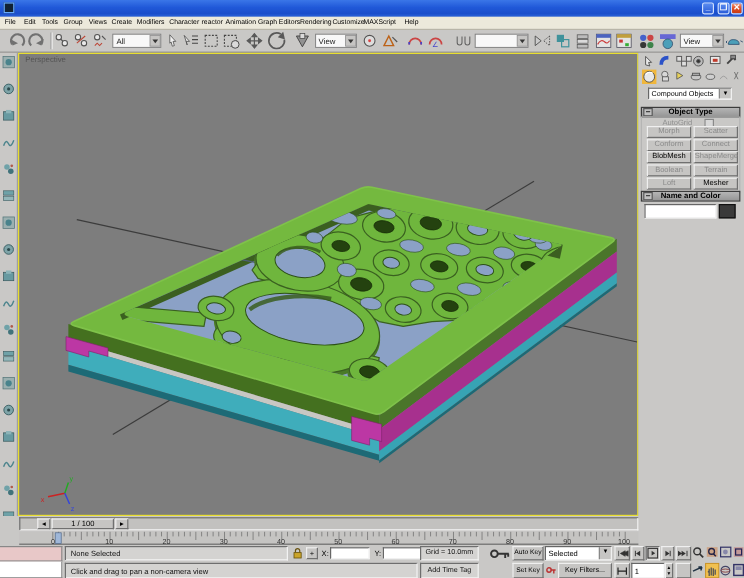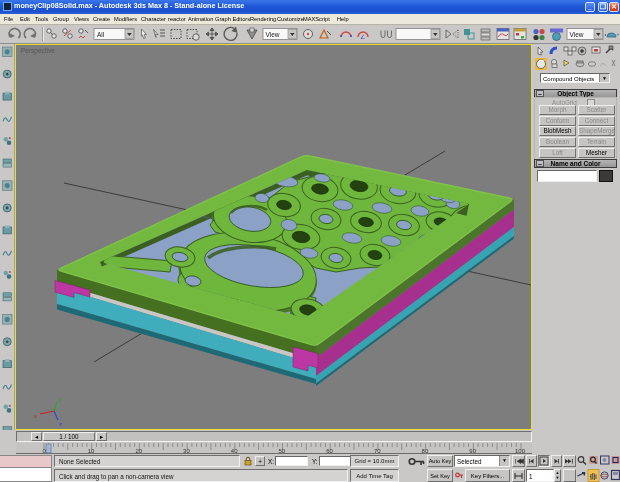--- a/index.html
+++ b/index.html
@@ -41,21 +41,20 @@
 .sunk{position:absolute;background:#d4d3d1;border-top:1px solid #6e6e6e;border-left:1px solid #6e6e6e;
   border-right:1px solid #f2f2f2;border-bottom:1px solid #f2f2f2;box-sizing:border-box;font-size:6.3px;color:#111;}
 .rbtn{position:absolute;background:#c6c5c3;border-top:1px solid #efefef;border-left:1px solid #efefef;
   border-right:1px solid #707070;border-bottom:1px solid #707070;box-sizing:border-box;
   font-size:6.3px;color:#000;text-align:center;}
 </style></head>
 <body>
 <div id="w">
   <div id="title" class="abs">
     <div class="ico"></div>
-    <div class="txt">moneyClip08Solid.max - Autodesk 3ds Max 8  - Stand-alone License</div>
     <div id="bmin" class="wbtn">_</div>
     <div id="bmax" class="wbtn">❐</div>
     <div id="bclose" class="wbtn">✕</div>
   </div>
   <div id="menu" class="abs">
     <span style="left:4px">File</span>
       <span style="left:20px">Edit</span>
       <span style="left:35px">Tools</span>
       <span style="left:53px">Group</span>
       <span style="left:74px">Views</span>

